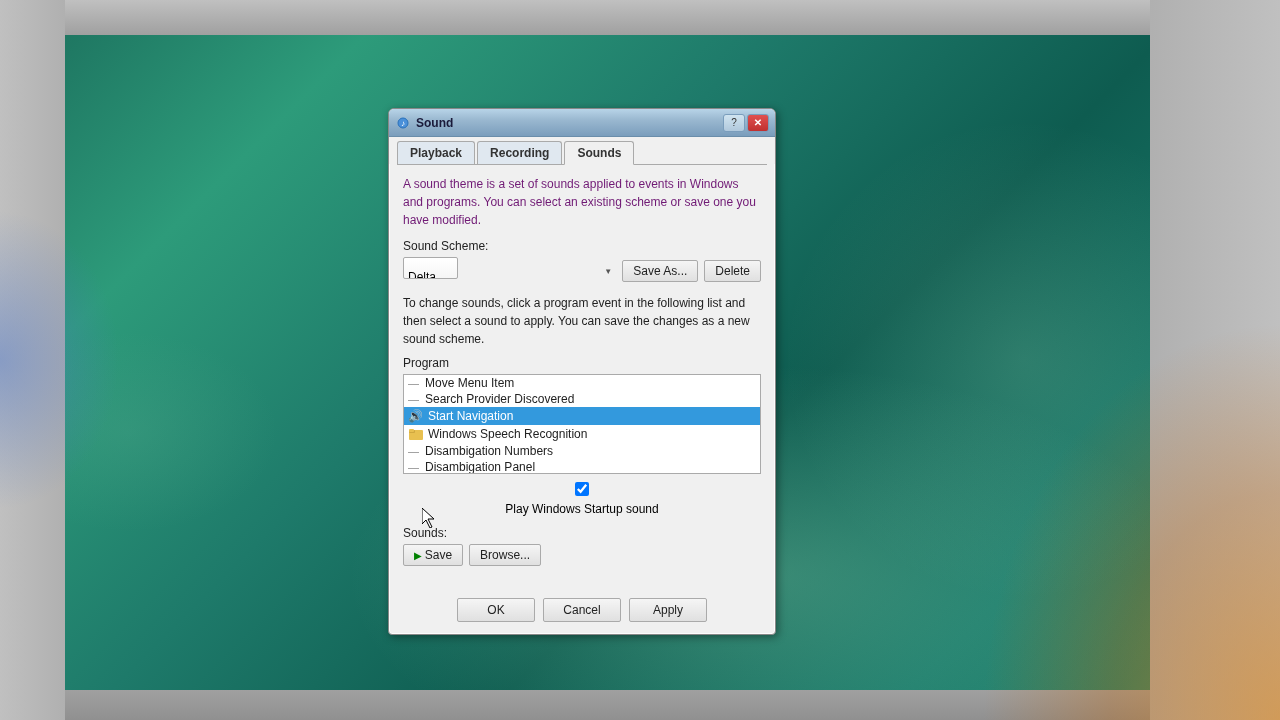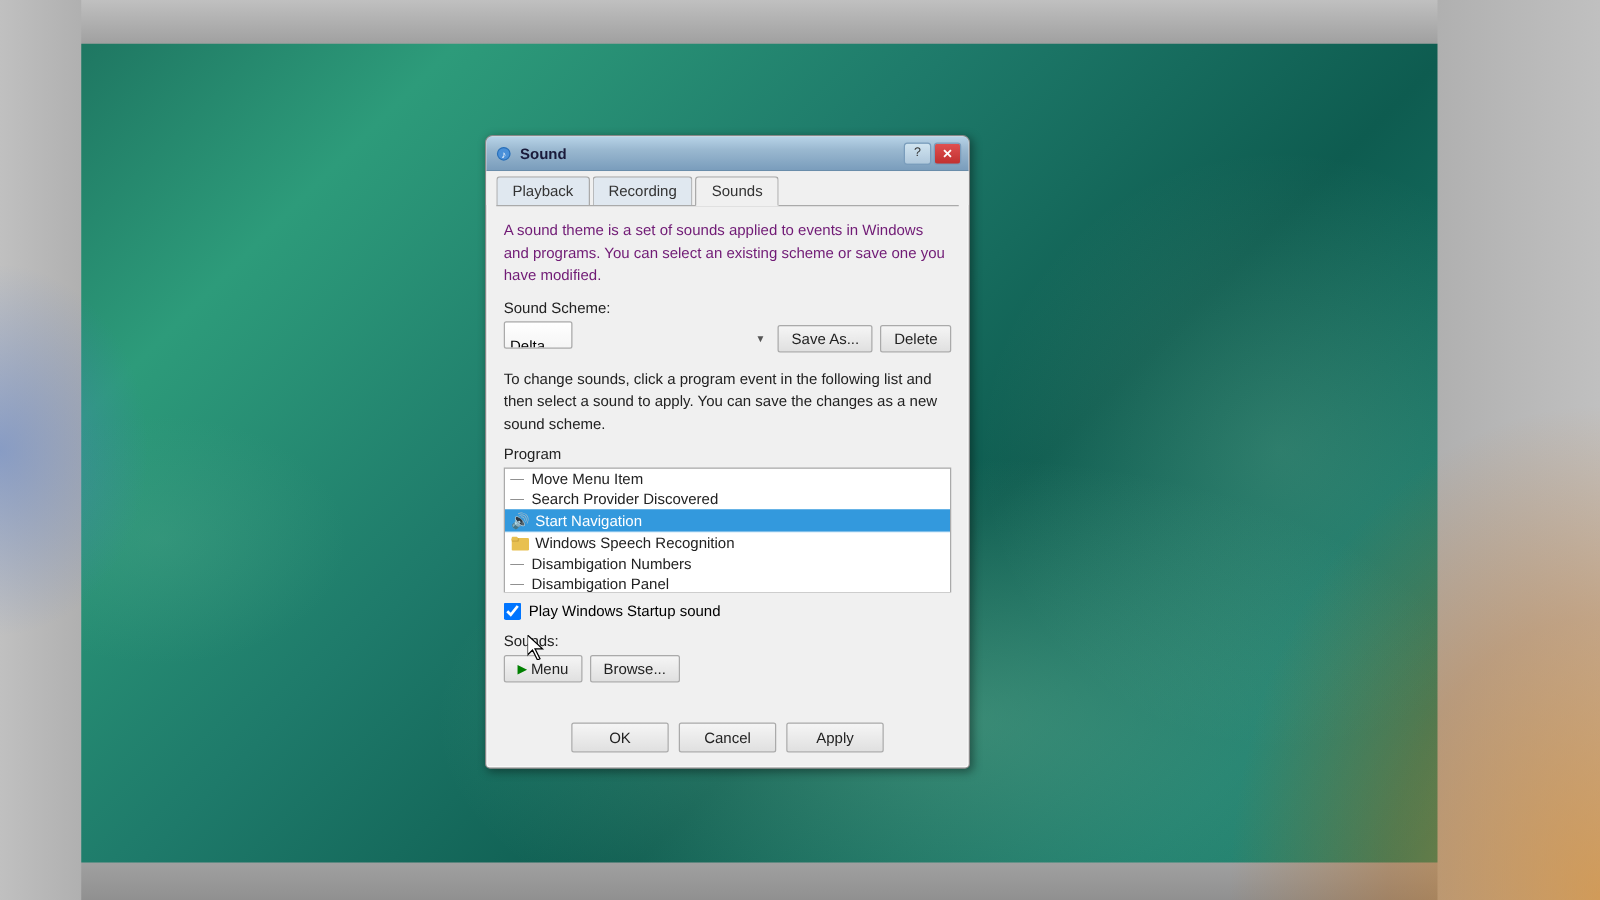--- a/index.html
+++ b/index.html
@@ -155,20 +155,21 @@
 
     .tab {
       padding: 4px 12px;
       border: 1px solid #aaa;
       border-bottom: none;
       border-radius: 3px 3px 0 0;
       cursor: pointer;
       font-size: 12px;
       background: #e0e8f0;
       color: #333;
+      font-weight: bold;
     }
 
     .tab.active {
       background: #f0f0f0;
       border-bottom: 1px solid #f0f0f0;
       margin-bottom: -1px;
       z-index: 1;
       position: relative;
     }
 
@@ -308,20 +309,21 @@
       background: #b0b0b0;
       border: 1px solid #999;
     }
 
     
     .checkbox-row {
       display: flex;
       align-items: center;
       gap: 6px;
       margin-bottom: 10px;
+      flex-direction: column;
     }
 
     .checkbox-row input[type="checkbox"] {
       width: 14px;
       height: 14px;
     }
 
     
     .sounds-row {
       display: flex;
@@ -463,21 +465,21 @@
 
       <div class="checkbox-row">
         <input type="checkbox" checked="" style="">
         <label>Play Windows Startup sound</label>
       </div>
 
       <div class="label">Sounds:</div>
       <div class="sounds-row">
         <button class="test-btn">
           <span class="play-icon">▶</span>
-          <span>Menu</span>
+          <span>Save</span>
         </button>
         <button class="btn">Browse...</button>
       </div>
 
     </div>
 
     <div class="dialog-bottom">
       <button class="btn-main">OK</button>
       <button class="btn-main">Cancel</button>
       <button class="btn-main">Apply</button>

